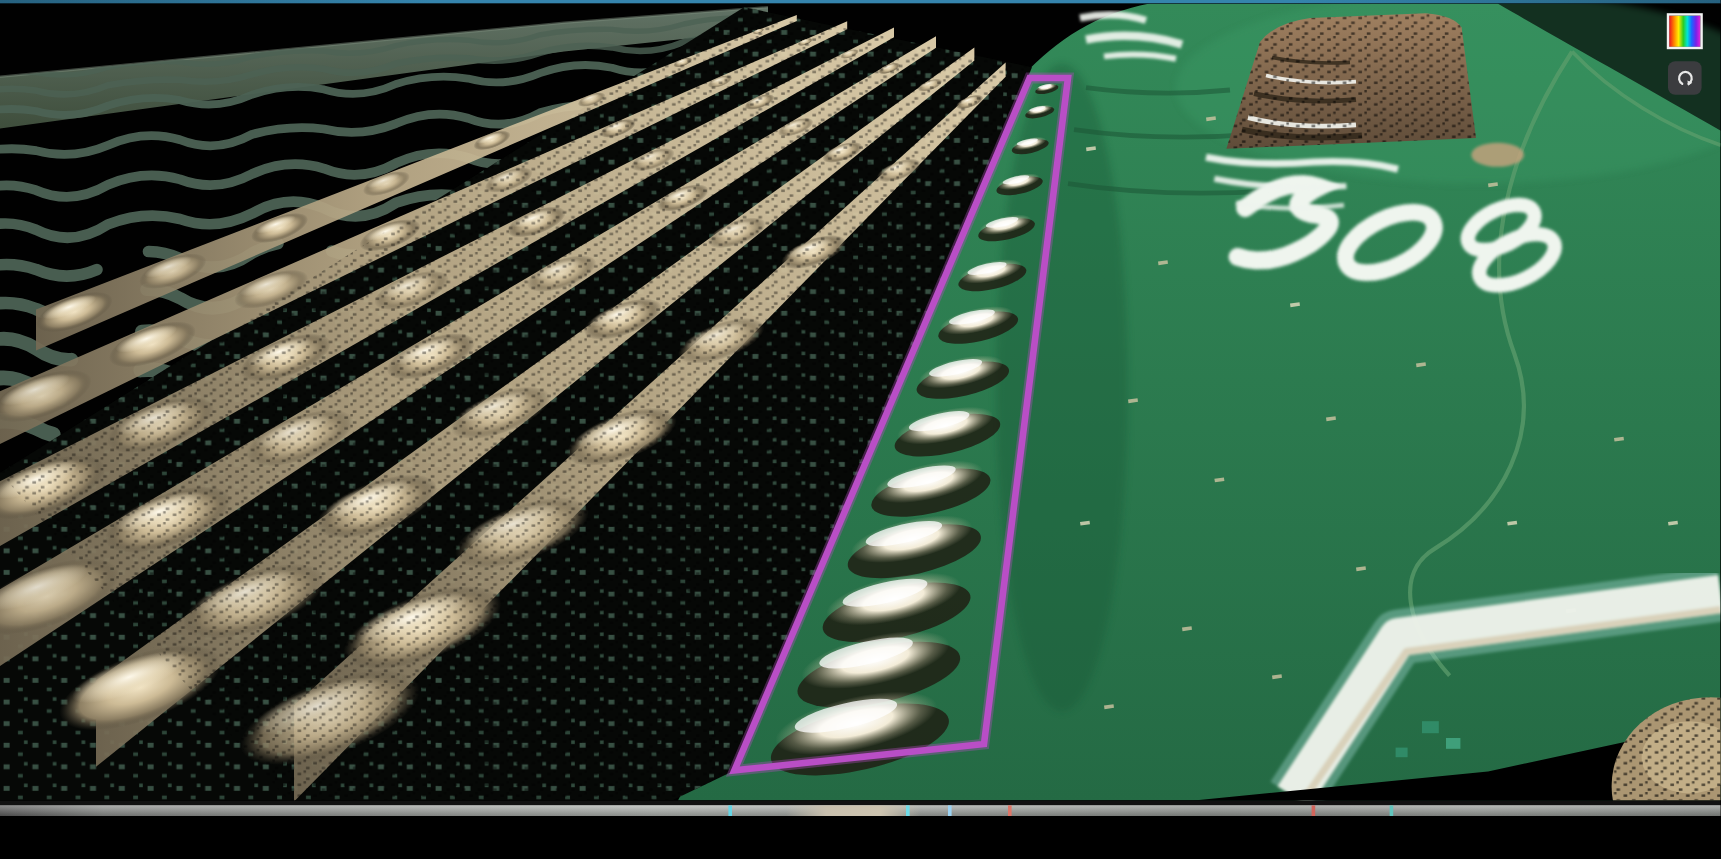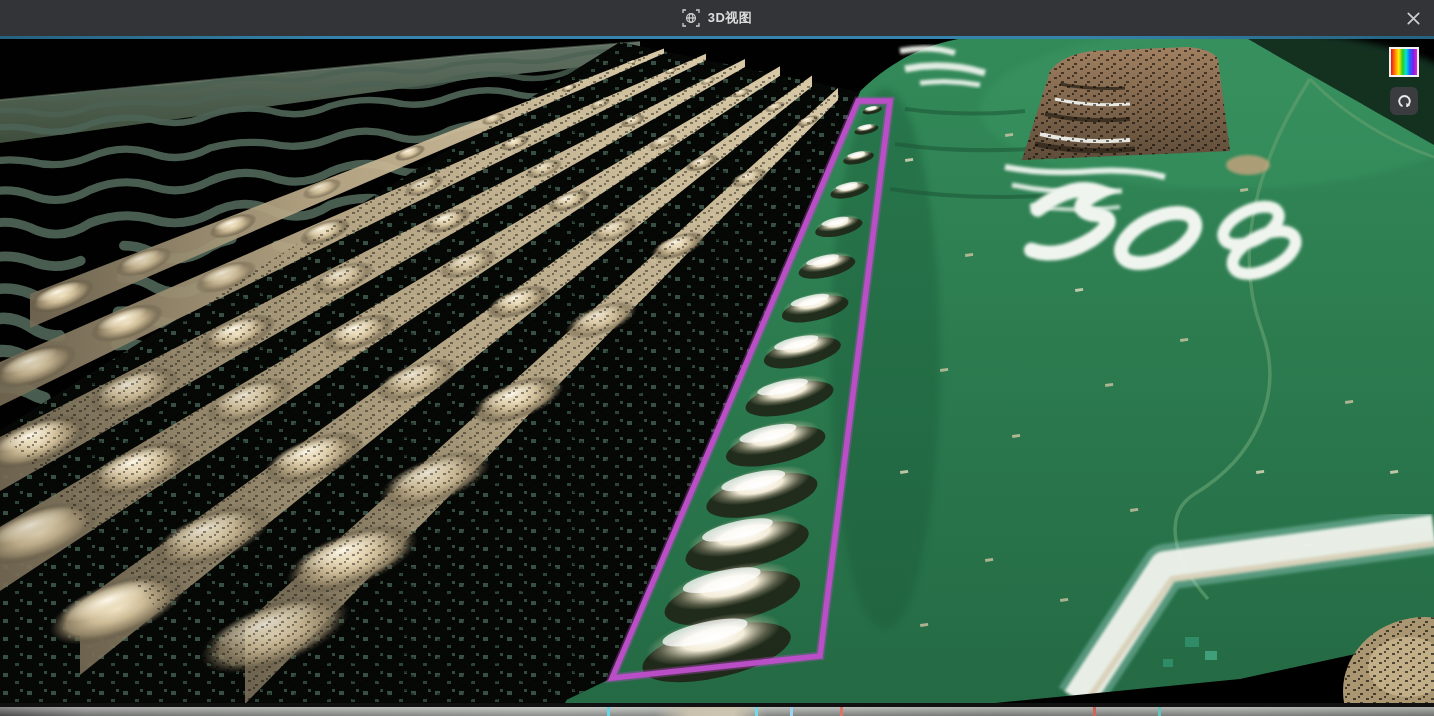--- a/index.html
+++ b/index.html
@@ -26,38 +26,20 @@
                linear-gradient(90deg,#5f5f5f 0,#8f918f 6%,#b3b7b3 38%,#a7aba7 52%,#949894 70%,#9ea29e 86%,#8f938f 100%);}
   .strip-beige{position:absolute;top:0;bottom:0;left:655px;width:112px;
     background:linear-gradient(90deg,rgba(201,192,174,0),#c9c0ae 30%,#cdc4b0 70%,rgba(201,192,174,0));}
   .speck{position:absolute;top:0;bottom:0;width:3px;}
 </style>
 </head>
 <body>
 
 <div class="app">
 
-  <div class="titlebar">
-    <span class="title-icon">
-      <svg width="18" height="18" viewBox="0 0 18 18">
-        <g stroke="#cfcfcf" stroke-width="1.3" fill="none">
-          <path d="M1 4 V1 H4 M14 1 H17 V4 M17 14 V17 H14 M4 17 H1 V14"></path>
-          <circle cx="9" cy="9" r="4.4"></circle>
-          <ellipse cx="9" cy="9" rx="1.9" ry="4.4"></ellipse>
-          <path d="M4.7 9 H13.3"></path>
-        </g>
-      </svg>
-    </span>
-    <span class="title-text">3D视图</span>
-    <button class="close-btn">
-      <svg width="17" height="17" viewBox="0 0 18 18">
-        <path d="M3.5 3.5 L14.5 14.5 M14.5 3.5 L3.5 14.5" stroke="#cfcfcf" stroke-width="1.8" stroke-linecap="round"></path>
-      </svg>
-    </button>
-  </div>
   <div class="accent-line"></div>
 
   <div class="viewport">
 
     <svg class="scene" width="1434" height="664" viewBox="0 0 1434 664">
       <defs>
         <linearGradient id="gGreen" x1="0" y1="0" x2="0" y2="1">
           <stop offset="0" stop-color="#338a59"></stop>
             <stop offset="1" stop-color="#246a44"></stop>
         </linearGradient>

